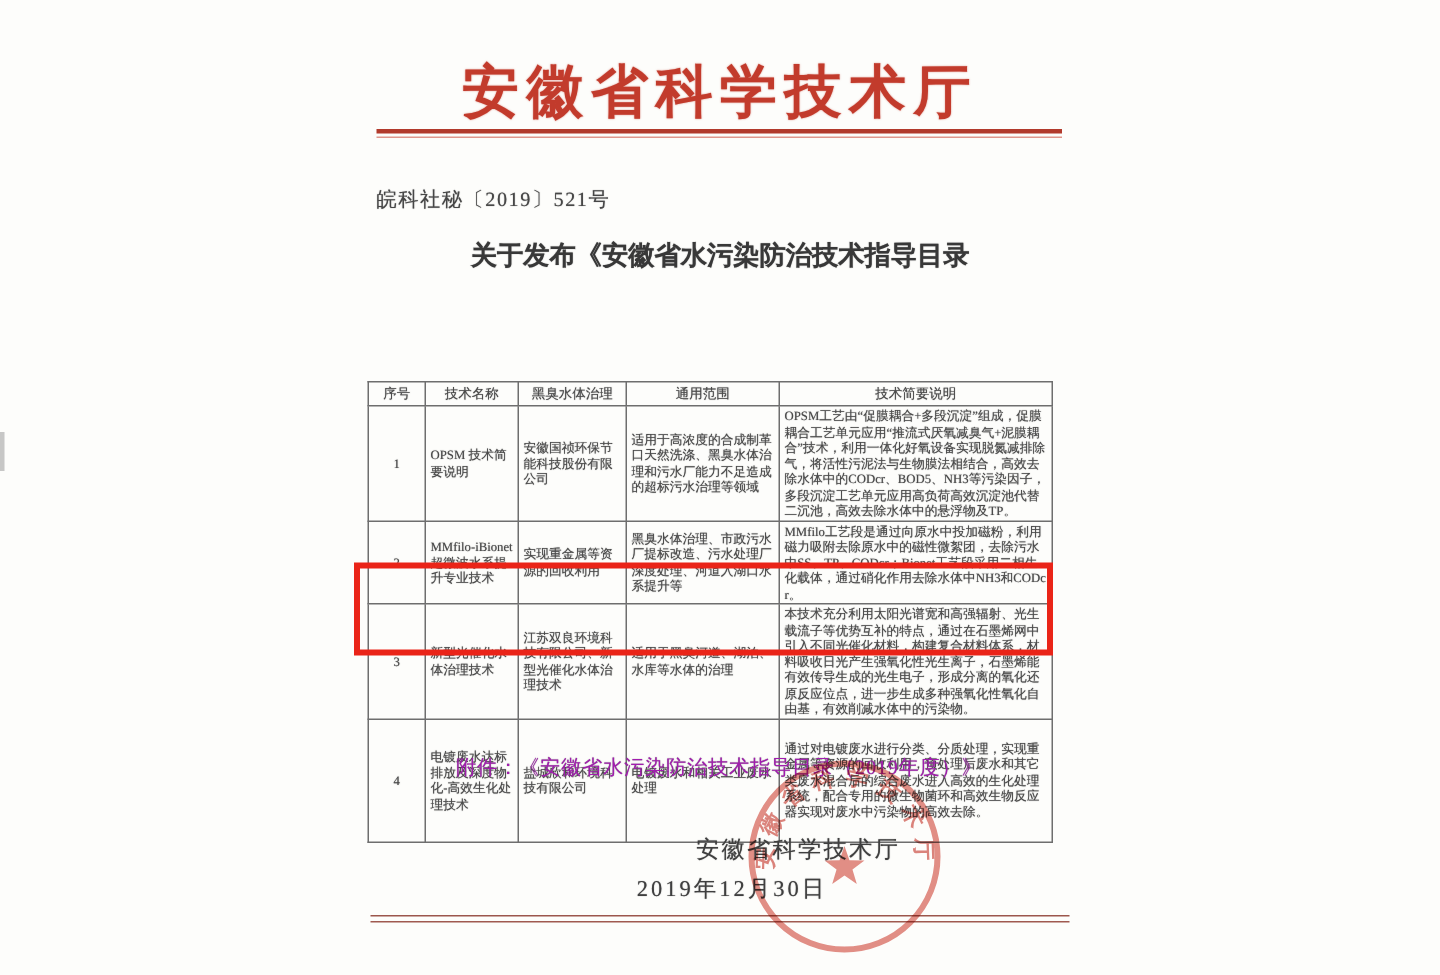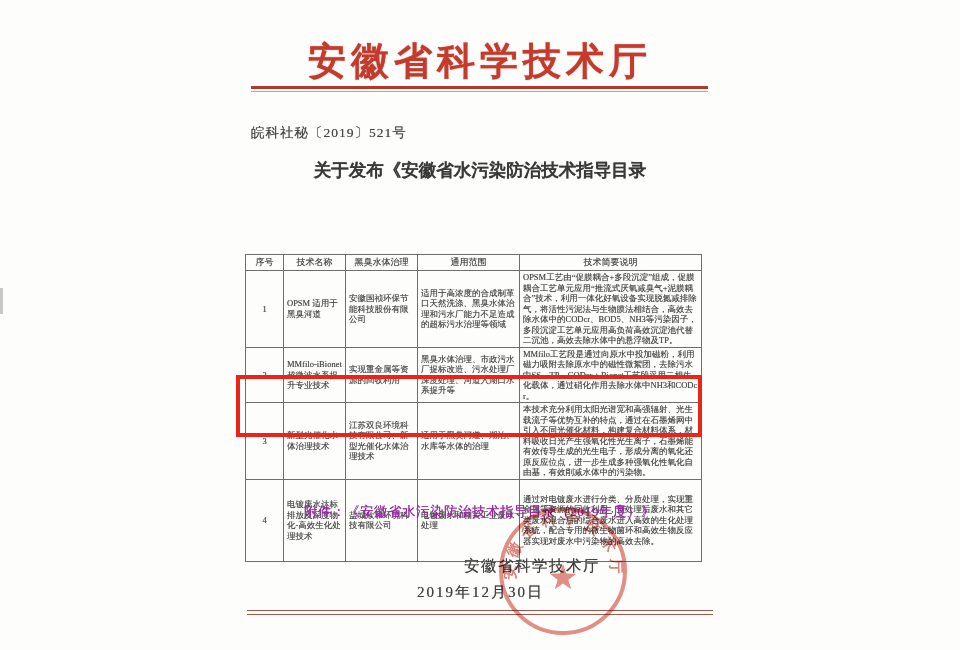--- a/index.html
+++ b/index.html
@@ -55,21 +55,21 @@
 
   .attachment {
     position:absolute; left:304px; top:503px; font-size:13.5px;
     letter-spacing:0.5px; color:#a21caf;
   }
   .signer {
     position:absolute; left:400px; top:556px; width:200px; text-align:right;
     font-size:15.5px; letter-spacing:1.5px; color:#3f3f3f; z-index:2;
   }
   .issue-date {
-    position:absolute; left:417px; top:583px; width:200px; text-align:left;
+    position:absolute; left:388px; top:583px; width:200px; text-align:center;
     font-size:15px; letter-spacing:2px; color:#3f3f3f; z-index:2;
   }
   .seal {
     position:absolute; left:488px; top:496px; width:150px; height:150px;
     opacity:.85; mix-blend-mode:multiply; z-index:3;
   }
   .bottom-rule {
     position:absolute; left:247px; top:610px; width:466px; height:3px;
     border-top:1px solid #9c564c; border-bottom:1px solid #a05a50; z-index:1;
   }
@@ -105,21 +105,21 @@
     <tbody>
         <tr>
       <th>序号</th>
       <th>技术名称</th>
       <th>黑臭水体治理</th>
       <th>通用范围</th>
       <th>技术简要说明</th>
     </tr>
     <tr class="r1">
       <td class="c-no">1</td>
-      <td>OPSM 适用于黑臭河道</td>
+      <td>OPSM 技术简要说明</td>
       <td>安徽国祯环保节能科技股份有限公司</td>
       <td>适用于高浓度的合成制革口天然洗涤、黑臭水体治理和污水厂能力不足造成的超标污水治理等领域</td>
       <td>OPSM工艺由“促膜耦合+多段沉淀”组成，促膜耦合工艺单元应用“推流式厌氧减臭气+泥膜耦合”技术，利用一体化好氧设备实现脱氮减排除气，将活性污泥法与生物膜法相结合，高效去除水体中的CODcr、BOD5、NH3等污染因子，多段沉淀工艺单元应用高负荷高效沉淀池代替二沉池，高效去除水体中的悬浮物及TP。</td>
     </tr>
     <tr class="r2">
       <td class="c-no">2</td>
       <td>MMfilo-iBionet 超微波水系提升专业技术</td>
       <td>实现重金属等资源的回收利用</td>
       <td>黑臭水体治理、市政污水厂提标改造、污水处理厂深度处理、河道入湖口水系提升等</td>
       <td>MMfilo工艺段是通过向原水中投加磁粉，利用磁力吸附去除原水中的磁性微絮团，去除污水中SS、TP、CODcr；Bionet工艺段采用二相生化载体，通过硝化作用去除水体中NH3和CODcr。</td>

